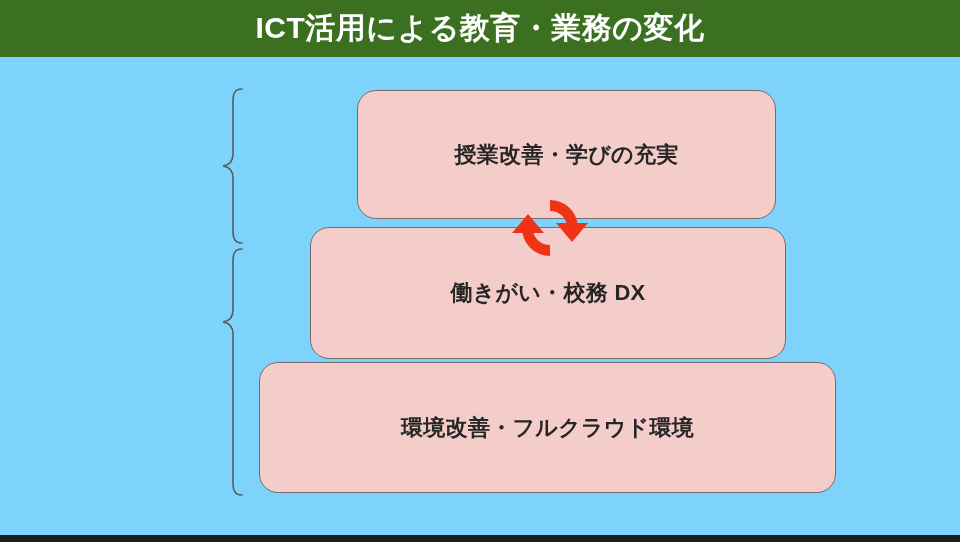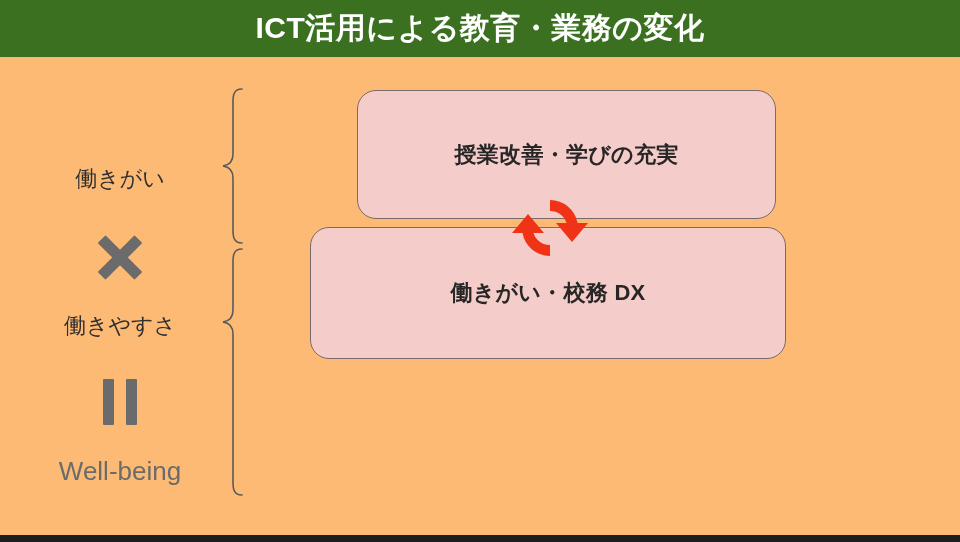--- a/index.html
+++ b/index.html
@@ -10,21 +10,21 @@
     width: 960px;
     height: 542px;
     background: #ffffff;
     font-family: "Liberation Sans", "DejaVu Sans", sans-serif;
     overflow: hidden;
   }
   .slide {
     position: relative;
     width: 960px;
     height: 542px;
-    background: #fdba74;
+    background: #7dd3fc;
   }
 
   
   .header-band {
     position: absolute;
     left: 0;
     top: 0;
     width: 960px;
     height: 57px;
     background: #3a7020;
@@ -188,47 +188,32 @@
 </style>
 </head>
 <body>
 
 <div class="slide">
 
   <div class="header-band">
     <div class="header-title">ICT活用による教育・業務の変化</div>
   </div>
 
-  <div class="left-col">
-
-    <div class="left-label lbl-hatarakigai">働きがい</div>
-
-    <div class="sym-times">
-      <div class="bar a"></div>
-      <div class="bar b"></div>
-    </div>
-
-    <div class="left-label lbl-hatarakiyasusa">働きやすさ</div>
-
-    <div class="sym-equals">
-      <div class="bar a"></div>
-      <div class="bar b"></div>
-    </div>
-
-    <div class="left-label lbl-wellbeing">Well-being</div>
-  </div>
 
   <svg class="brace brace-upper" width="30" height="160" viewBox="0 0 30 160">
     <path d="M24 3 C14 3 15 12 15 20 L15 68 C15 75 12 79 5 80 C12 81 15 85 15 92 L15 140 C15 148 14 157 24 157" fill="none" stroke="#5a5a5a" stroke-width="1.6" stroke-linecap="round"></path>
   </svg>
 
   <svg class="brace brace-lower" width="30" height="252" viewBox="0 0 30 252">
     <path d="M24 3 C14 3 15 12 15 20 L15 64 C15 71 12 75 5 76 C12 77 15 81 15 88 L15 232 C15 240 14 249 24 249" fill="none" stroke="#5a5a5a" stroke-width="1.6" stroke-linecap="round"></path>
   </svg>
 
+  <div class="pbox pbox-bottom">
+    <div class="pbox-label">環境改善・フルクラウド環境</div>
+  </div>
 
   <div class="pbox pbox-mid">
     <div class="pbox-label">働きがい・校務 DX</div>
   </div>
 
   <div class="pbox pbox-top">
     <div class="pbox-label">授業改善・学びの充実</div>
   </div>
 
   <svg class="cycle-arrow" width="92" height="72" viewBox="0 0 92 72">

